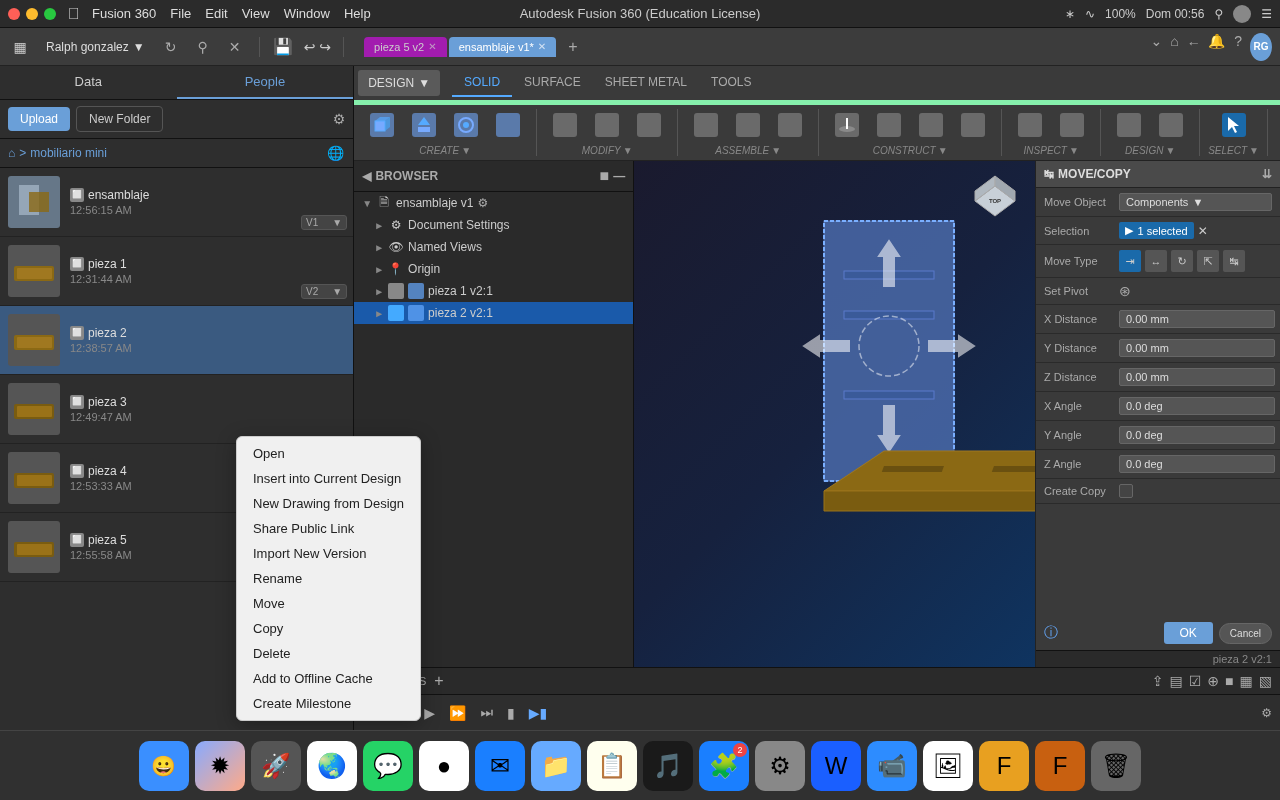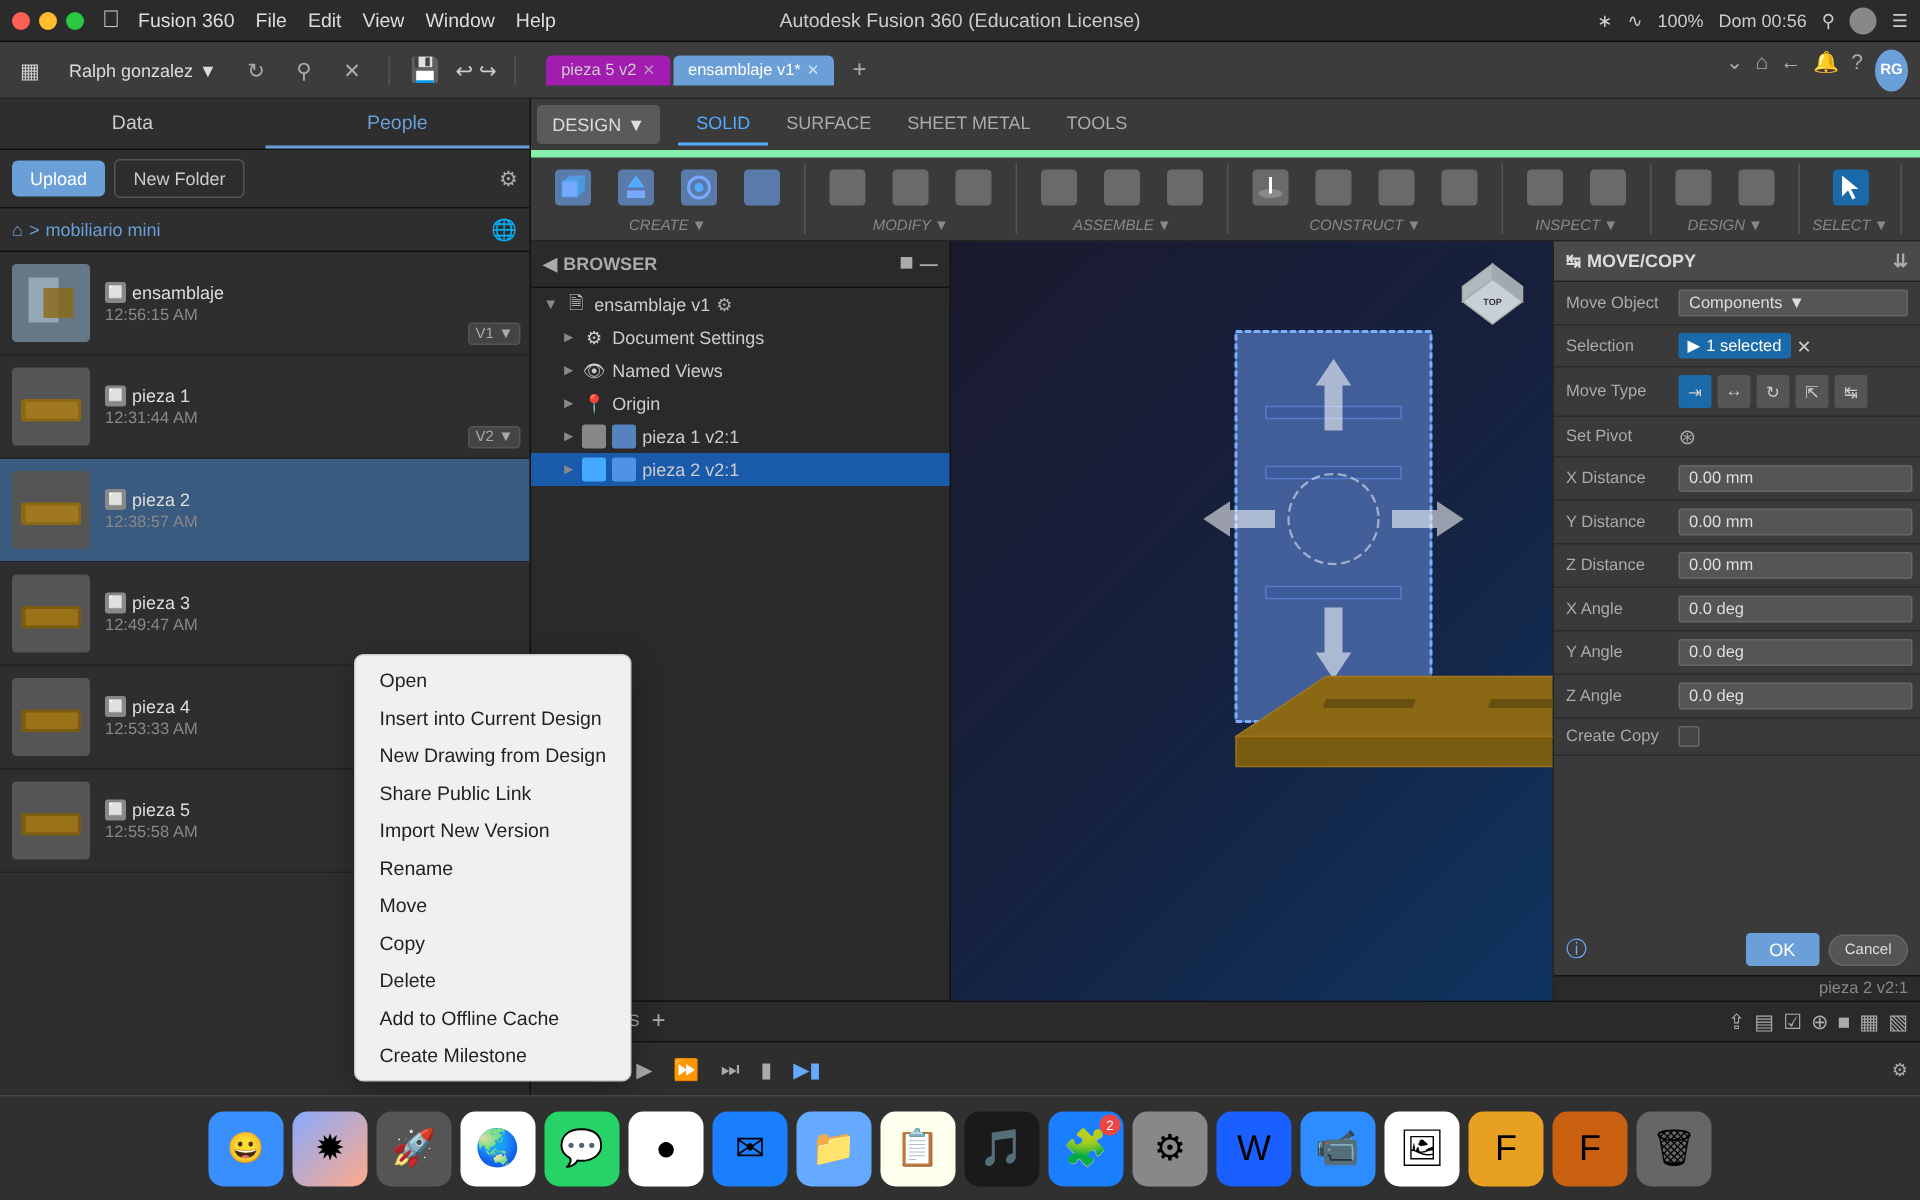--- a/index.html
+++ b/index.html
@@ -75,21 +75,21 @@
 
     
     .file-list { overflow-y: auto; flex: 1; }
     .file-item { display: flex; align-items: center; padding: 8px; border-bottom: 1px solid #222; cursor: pointer; position: relative; }
     .file-item.active { background: #3a5a80; }
     .file-thumb { width: 52px; height: 52px; background: #555; border-radius: 3px; margin-right: 10px; display: flex; align-items: center; justify-content: center; overflow: hidden; flex-shrink: 0; }
     .file-info { flex: 1; }
     .file-name { color: #ddd; font-size: 12px; font-weight: 500; display: flex; align-items: center; gap: 4px; }
     .file-icon { width: 14px; height: 14px; background: #888; border-radius: 2px; display: inline-block; font-size: 8px; text-align: center; line-height: 14px; color: #fff; }
     .file-time { color: #888; font-size: 11px; margin-top: 2px; }
-    .file-version { font-size: 10px; color: #aaa; background: #444; border: 1px solid #555; padding: 1px 4px; border-radius: 3px; position: absolute; right: 6px; bottom: 6px; cursor: pointer; display: flex; align-items: center; gap: 3px; }
+    .file-version { font-size: 10px; color: #aaa; background: #444; border: 1px solid #555; padding: 1px 4px; border-radius: 3px; position: absolute; right: 6px; bottom: 6px; cursor: pointer; display: flex; align-items: center; gap: 14px; }
 
     
     .context-menu {
       position: absolute;
       left: 236px;
       top: 370px;
       background: #f0f0f0;
       border: 1px solid #ccc;
       border-radius: 6px;
       box-shadow: 0 4px 20px rgba(0,0,0,0.3);

